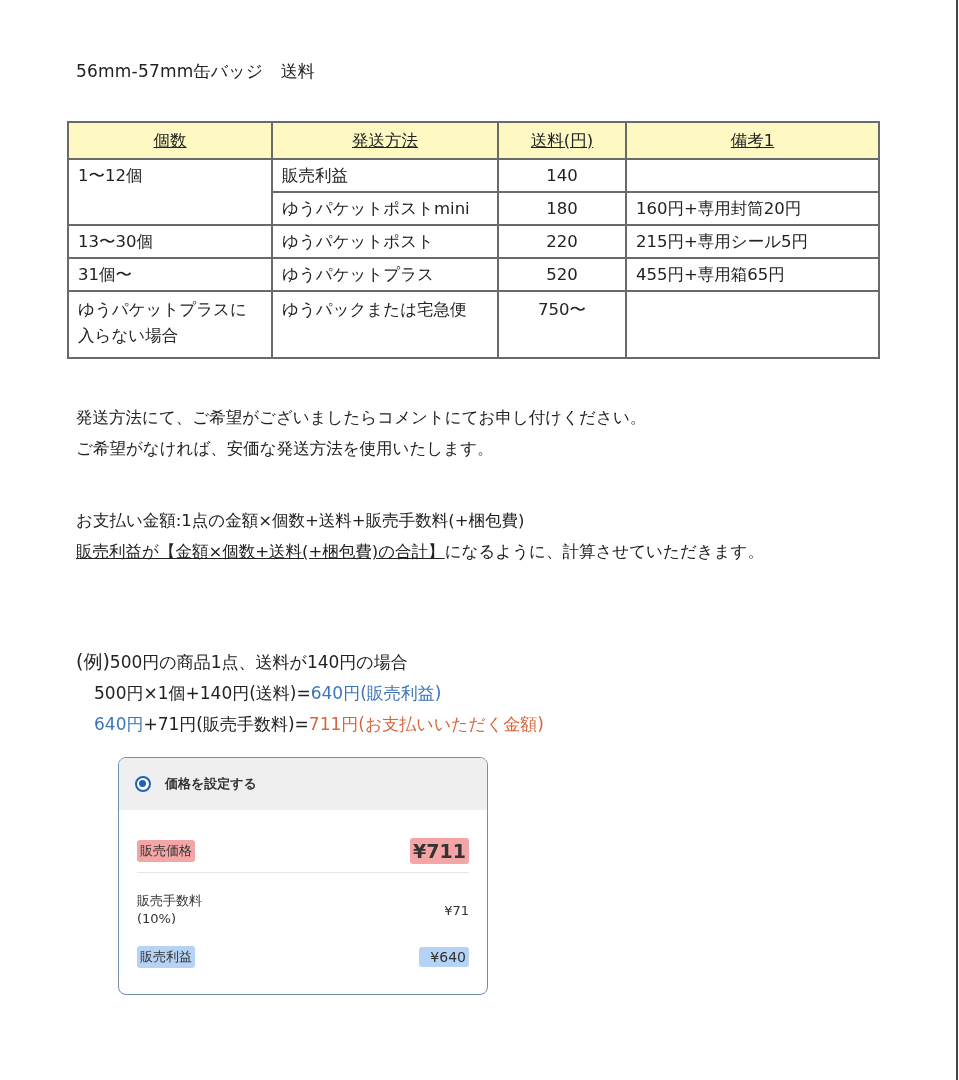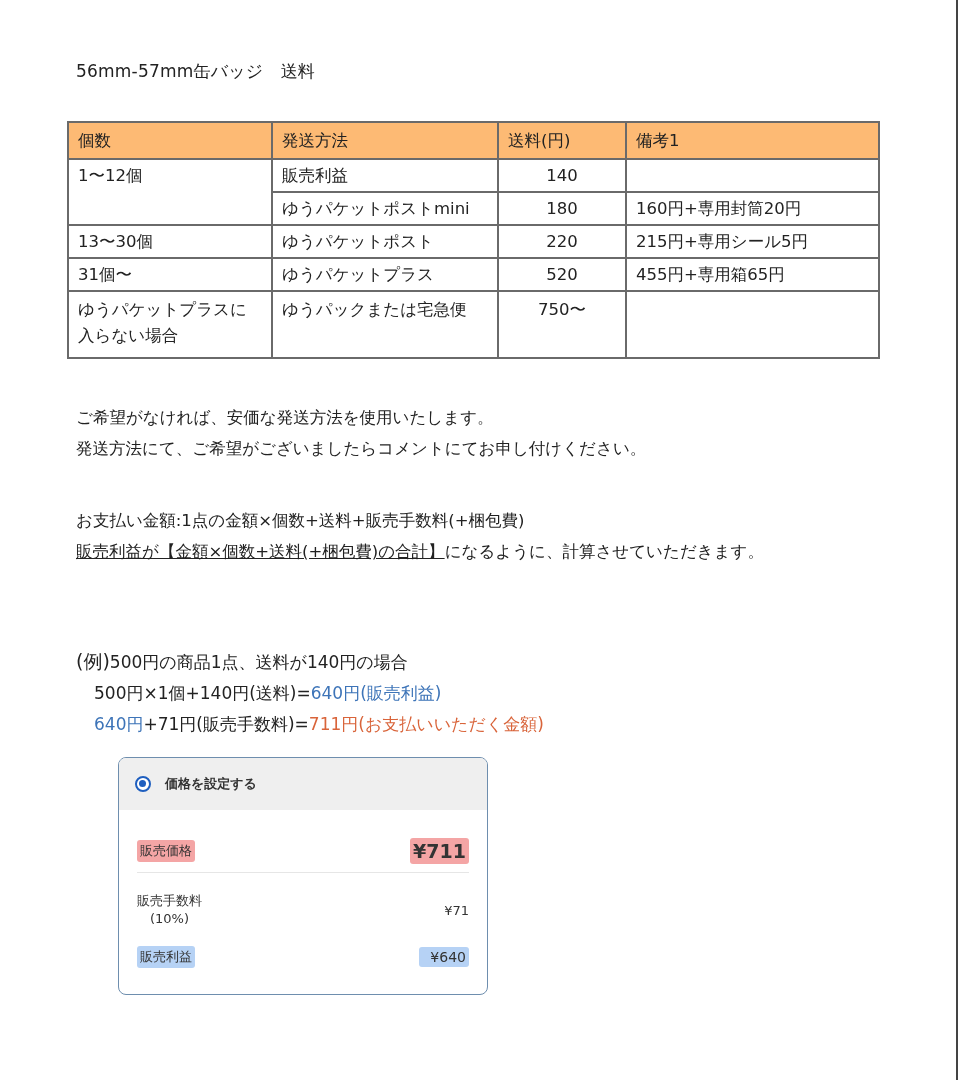--- a/index.html
+++ b/index.html
@@ -14,21 +14,21 @@
     position: absolute; left: 76px; top: 60px; font-size: 17px; letter-spacing: 0.2px;
   }
   table.ship {
     position: absolute; left: 67px; top: 121px; border-collapse: collapse; font-size: 16.5px;
     table-layout: fixed;
   }
   table.ship th, table.ship td {
     border: 2px solid #6a6a6a; padding: 0 9px; height: 31px; vertical-align: middle;
     white-space: nowrap;
   }
-  table.ship th { background: #fdba74; font-weight: normal; text-align: left; height: 35px; }
+  table.ship th { background: #fef9c3; font-weight: normal; text-align: center; height: 35px; text-decoration: underline; }
   table.ship td.center { text-align: center; }
   table.ship td.top { vertical-align: top; padding-top: 5px; }
   table.ship tr.tall td { height: 60px; line-height: 26px; }
   .para { position: absolute; left: 76px; font-size: 16.5px; line-height: 31px; }
   .para p { margin: 0; }
   .u { text-decoration: underline; }
   .blue { color: #3d74b8; }
   .orange { color: #d9643a; }
   .example { position: absolute; left: 76px; top: 646px; font-size: 17px; line-height: 31px; }
   .example p { margin: 0; }
@@ -113,22 +113,22 @@
         <div>入らない場合</div>
       </td>
       <td class="top">ゆうパックまたは宅急便</td>
       <td class="center top">750〜</td>
       <td class="top"></td>
     </tr>
   </tbody>
 </table>
 
 <div class="para" style="top:402px;">
+  <p>発送方法にて、ご希望がございましたらコメントにてお申し付けください。</p>
   <p>ご希望がなければ、安価な発送方法を使用いたします。</p>
-  <p>発送方法にて、ご希望がございましたらコメントにてお申し付けください。</p>
 </div>
 
 <div class="para" style="top:505px;">
   <p>お支払い金額:1点の金額×個数+送料+販売手数料(+梱包費)</p>
   <p><span class="u">販売利益が【金額×個数+送料(+梱包費)の合計】</span><span>になるように、計算させていただきます。</span></p>
 </div>
 
 <div class="example">
   <p><span class="paren">(例)</span><span>500円の商品1点、送料が140円の場合</span></p>
   <p class="indent"><span>500円×1個+140円(送料)=</span><span class="blue">640円(販売利益)</span></p>
@@ -138,21 +138,21 @@
 <div class="card">
   <div class="card-head">
     <span class="radio"></span>
     <span class="card-head-label">価格を設定する</span>
   </div>
   <div class="card-row" style="top:80px;">
     <span class="hl-red">販売価格</span>
     <span class="hl-red price-big">¥711</span>
   </div>
   <div class="divider"></div>
-  <div class="card-row" style="top:134px;text-align:center;">
+  <div class="card-row" style="top:134px;">
     <span class="fee-label">
       <div>販売手数料</div>
       <div>(10%)</div>
     </span>
     <span>¥71</span>
   </div>
   <div class="card-row" style="top:188px;">
     <span class="hl-blue">販売利益</span>
     <span class="hl-blue" style="font-size:14px;padding-left:11px;">¥640</span>
   </div>

